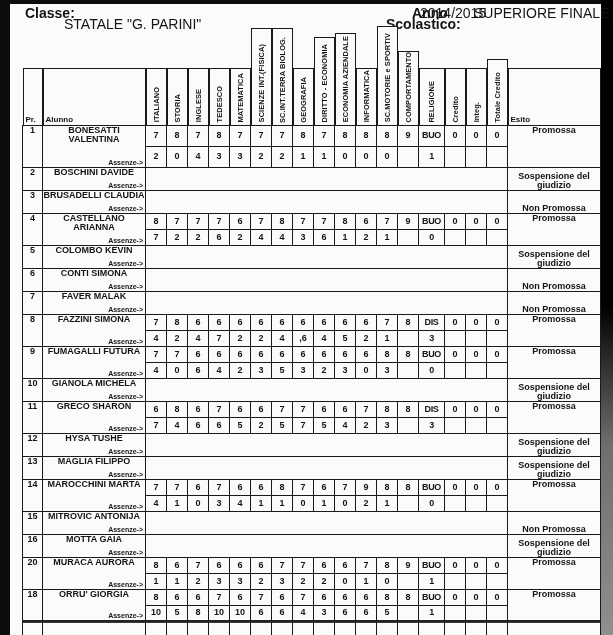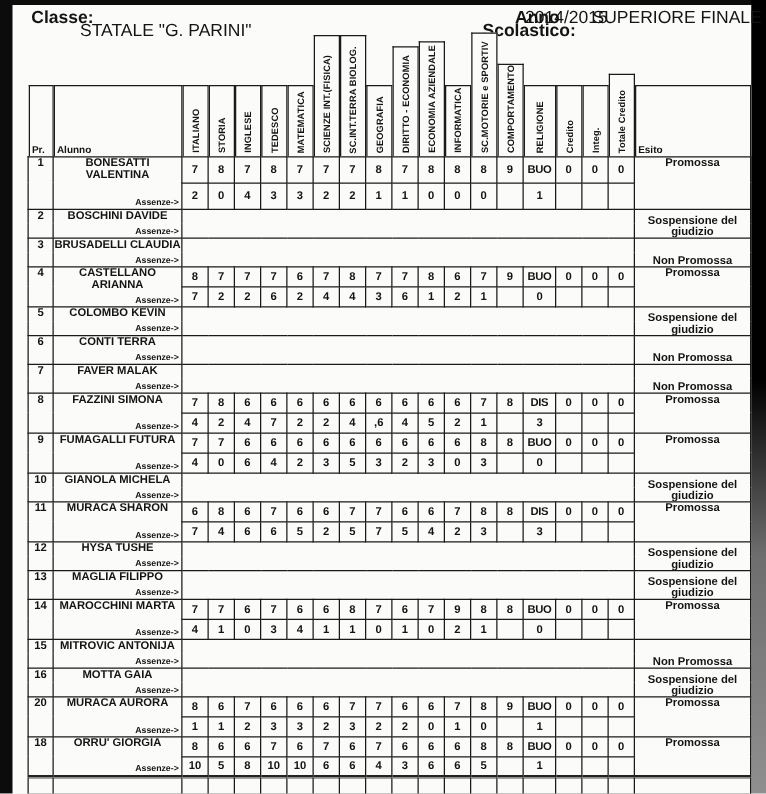--- a/index.html
+++ b/index.html
@@ -275,21 +275,21 @@
         </tr>
         <tr style="height: 12px;">
           <td class="pr-cell" rowspan="2">5</td>
           <td class="name-cell" rowspan="2"><span>COLOMBO KEVIN</span><span class="assenze-label">Assenze-&gt;</span></td>
           <td colspan="17" rowspan="2"></td>
           <td class="esito-cell esito-mid" rowspan="2">Sospensione del giudizio</td>
         </tr>
         <tr style="height: 11px;"></tr>
         <tr style="height: 12px;">
           <td class="pr-cell" rowspan="2">6</td>
-          <td class="name-cell" rowspan="2"><span>CONTI TERRA</span><span class="assenze-label">Assenze-&gt;</span></td>
+          <td class="name-cell" rowspan="2"><span>CONTI SIMONA</span><span class="assenze-label">Assenze-&gt;</span></td>
           <td colspan="17" rowspan="2"></td>
           <td class="esito-cell esito-mid" rowspan="2">Non Promossa</td>
         </tr>
         <tr style="height: 11px;"></tr>
         <tr style="height: 12px;">
           <td class="pr-cell" rowspan="2">7</td>
           <td class="name-cell" rowspan="2"><span>FAVER MALAK</span><span class="assenze-label">Assenze-&gt;</span></td>
           <td colspan="17" rowspan="2"></td>
           <td class="esito-cell esito-mid" rowspan="2">Non Promossa</td>
         </tr>
@@ -378,21 +378,21 @@
         </tr>
         <tr style="height: 12px;">
           <td class="pr-cell" rowspan="2">10</td>
           <td class="name-cell" rowspan="2"><span>GIANOLA MICHELA</span><span class="assenze-label">Assenze-&gt;</span></td>
           <td colspan="17" rowspan="2"></td>
           <td class="esito-cell esito-mid" rowspan="2">Sospensione del giudizio</td>
         </tr>
         <tr style="height: 11px;"></tr>
         <tr style="height: 16px;">
           <td class="pr-cell" rowspan="2">11</td>
-          <td class="name-cell" rowspan="2"><span>MURACA SHARON</span><span class="assenze-label">Assenze-&gt;</span></td>
+          <td class="name-cell" rowspan="2"><span>GRECO SHARON</span><span class="assenze-label">Assenze-&gt;</span></td>
           <td>6</td>
           <td>8</td>
           <td>6</td>
           <td>7</td>
           <td>6</td>
           <td>6</td>
           <td>7</td>
           <td>7</td>
           <td>6</td>
           <td>6</td>

